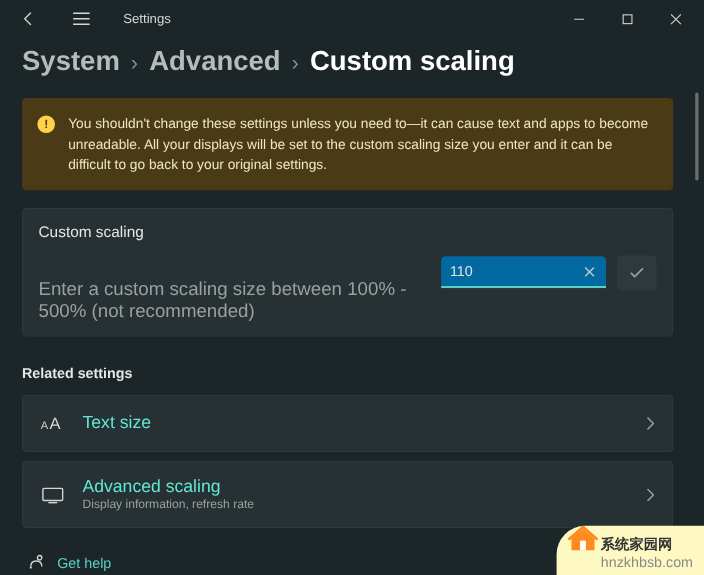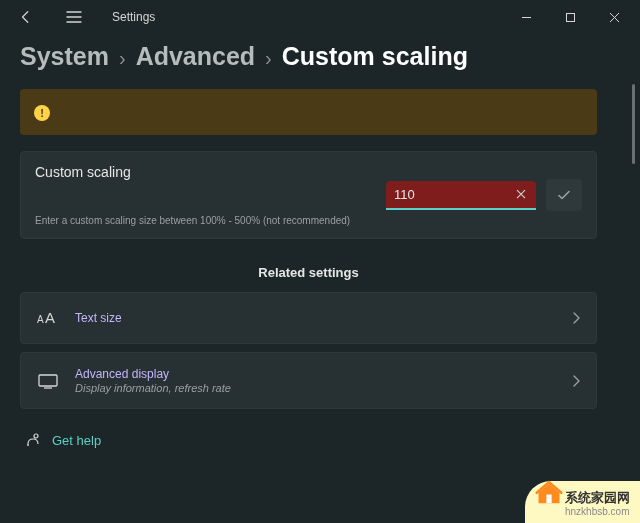--- a/index.html
+++ b/index.html
@@ -29,21 +29,20 @@
   .icon-btn {
     width: 24px; height: 24px;
     display: flex; align-items: center; justify-content: center;
     color: #d6d6d6;
   }
   
   .content-wrap {
     position: absolute;
     left: 0; right: 0; top: 34px; bottom: 0;
     display: flex;
-    gap: 15px;
   }
   .content {
     flex: 1;
     padding: 0 18px 0 20px;
   }
   .scroll-col {
     width: 10px;
     padding-top: 50px;
     padding-right: 2px;
   }
@@ -104,28 +103,28 @@
     border: 1px solid #2f383a;
     border-radius: 4px;
     padding: 12px 14px;
     display: flex;
     align-items: center;
     gap: 10px;
     margin-bottom: 26px;
   }
   .cs-text { flex: 1; }
   .cs-title { font-size: 14px; color: #e6e6e6; margin-bottom: 2px; }
-  .cs-sub { font-size: 10px; color: #9aa0a1; margin-top: 35px; }
+  .cs-sub { font-size: 17px; color: #9aa0a1; margin-top: 35px; }
   .cs-input-wrap {
     position: relative;
     width: 150px;
   }
   .cs-input {
     width: 100%;
-    background: #7f1d1d;
+    background: #0369a1;
     border: none;
     border-bottom: 2px solid #5ad1c8;
     color: #e6e6e6;
     font-size: 13px;
     padding: 6px 26px 6px 8px;
     outline: none;
     border-radius: 4px 4px 0 0;
   }
   .cs-clear {
     position: absolute;
@@ -142,41 +141,40 @@
     border-radius: 4px;
     display: flex; align-items: center; justify-content: center;
     color: #9aa0a1;
   }
   
   .section-heading {
     font-size: 13px;
     font-weight: 600;
     color: #e6e6e6;
     margin-bottom: 12px;
-    text-align: center;
   }
   .setting-row {
     background: #273032;
     border: 1px solid #2f383a;
     border-radius: 4px;
     padding: 14px 16px;
     display: flex;
     align-items: center;
     gap: 16px;
     margin-bottom: 8px;
   }
   .row-icon {
     width: 22px; height: 22px;
     display: flex; align-items: center; justify-content: center;
     color: #d6d6d6;
     flex: none;
   }
   .row-text { flex: 1; }
-  .row-title { font-size: 12px; color: #c4b5fd; }
-  .row-sub { font-size: 11px; color: #9aa0a1; margin-top: 1px; font-style: italic; }
+  .row-title { font-size: 16px; color: #5eead4; }
+  .row-sub { font-size: 11px; color: #9aa0a1; margin-top: 1px; }
   .chevron {
     color: #9aa0a1;
   }
   
   .help {
     display: flex;
     align-items: center;
     gap: 10px;
     margin-top: 22px;
     padding-left: 4px;
@@ -193,21 +191,21 @@
     display: flex;
     align-items: center;
     font-size: 13px;
     color: #333;
   }
   .wm-logo {
     position: absolute;
     left: 10px; top: -4px;
     width: 28px; height: 28px;
   }
-  .wm-sub { font-size: 10px; color: #888; display:block; line-height:1;}
+  .wm-sub { font-size: 13px; color: #888; display:block; line-height:1;}
   svg { display: block; }
 </style>
 </head>
 <body>
 
 <div class="titlebar">
   <div class="left">
     <div class="icon-btn">
       <svg width="14" height="14" viewBox="0 0 16 16">
           <path d="M10 2 L4 8 L10 14" stroke="currentColor" stroke-width="1.4" fill="none" stroke-linecap="round" stroke-linejoin="round"></path>
@@ -244,20 +242,21 @@
     <div class="breadcrumb">
       <span class="crumb">System</span>
       <span class="sep">›</span>
       <span class="crumb">Advanced</span>
       <span class="sep">›</span>
       <span class="crumb active">Custom scaling</span>
     </div>
 
     <div class="warning">
       <div class="warn-dot">!</div>
+      <div>You shouldn't change these settings unless you need to—it can cause text and apps to become unreadable. All your displays will be set to the custom scaling size you enter and it can be difficult to go back to your original settings.</div>
     </div>
 
     <div class="cs-row">
       <div class="cs-text">
         <div class="cs-title">Custom scaling</div>
         <div class="cs-sub">Enter a custom scaling size between 100% - 500% (not recommended)</div>
       </div>
       <div class="cs-input-wrap">
         <input class="cs-input" value="110" style="">
         <div class="cs-clear">
@@ -293,21 +292,21 @@
     </div>
 
     <div class="setting-row">
       <div class="row-icon">
         <svg width="20" height="16" viewBox="0 0 20 16">
             <rect x="1" y="2" width="18" height="11" rx="1" stroke="currentColor" stroke-width="1.3" fill="none"></rect>
             <path d="M6 15h8" stroke="currentColor" stroke-width="1.3"></path>
           </svg>
       </div>
       <div class="row-text">
-        <div class="row-title">Advanced display</div>
+        <div class="row-title">Advanced scaling</div>
         <div class="row-sub">Display information, refresh rate</div>
       </div>
       <div class="chevron">
         <svg width="8" height="12" viewBox="0 0 8 12">
             <path d="M2 1l5 5-5 5" stroke="currentColor" stroke-width="1.4" fill="none" stroke-linecap="round" stroke-linejoin="round"></path>
           </svg>
       </div>
     </div>
 
 

